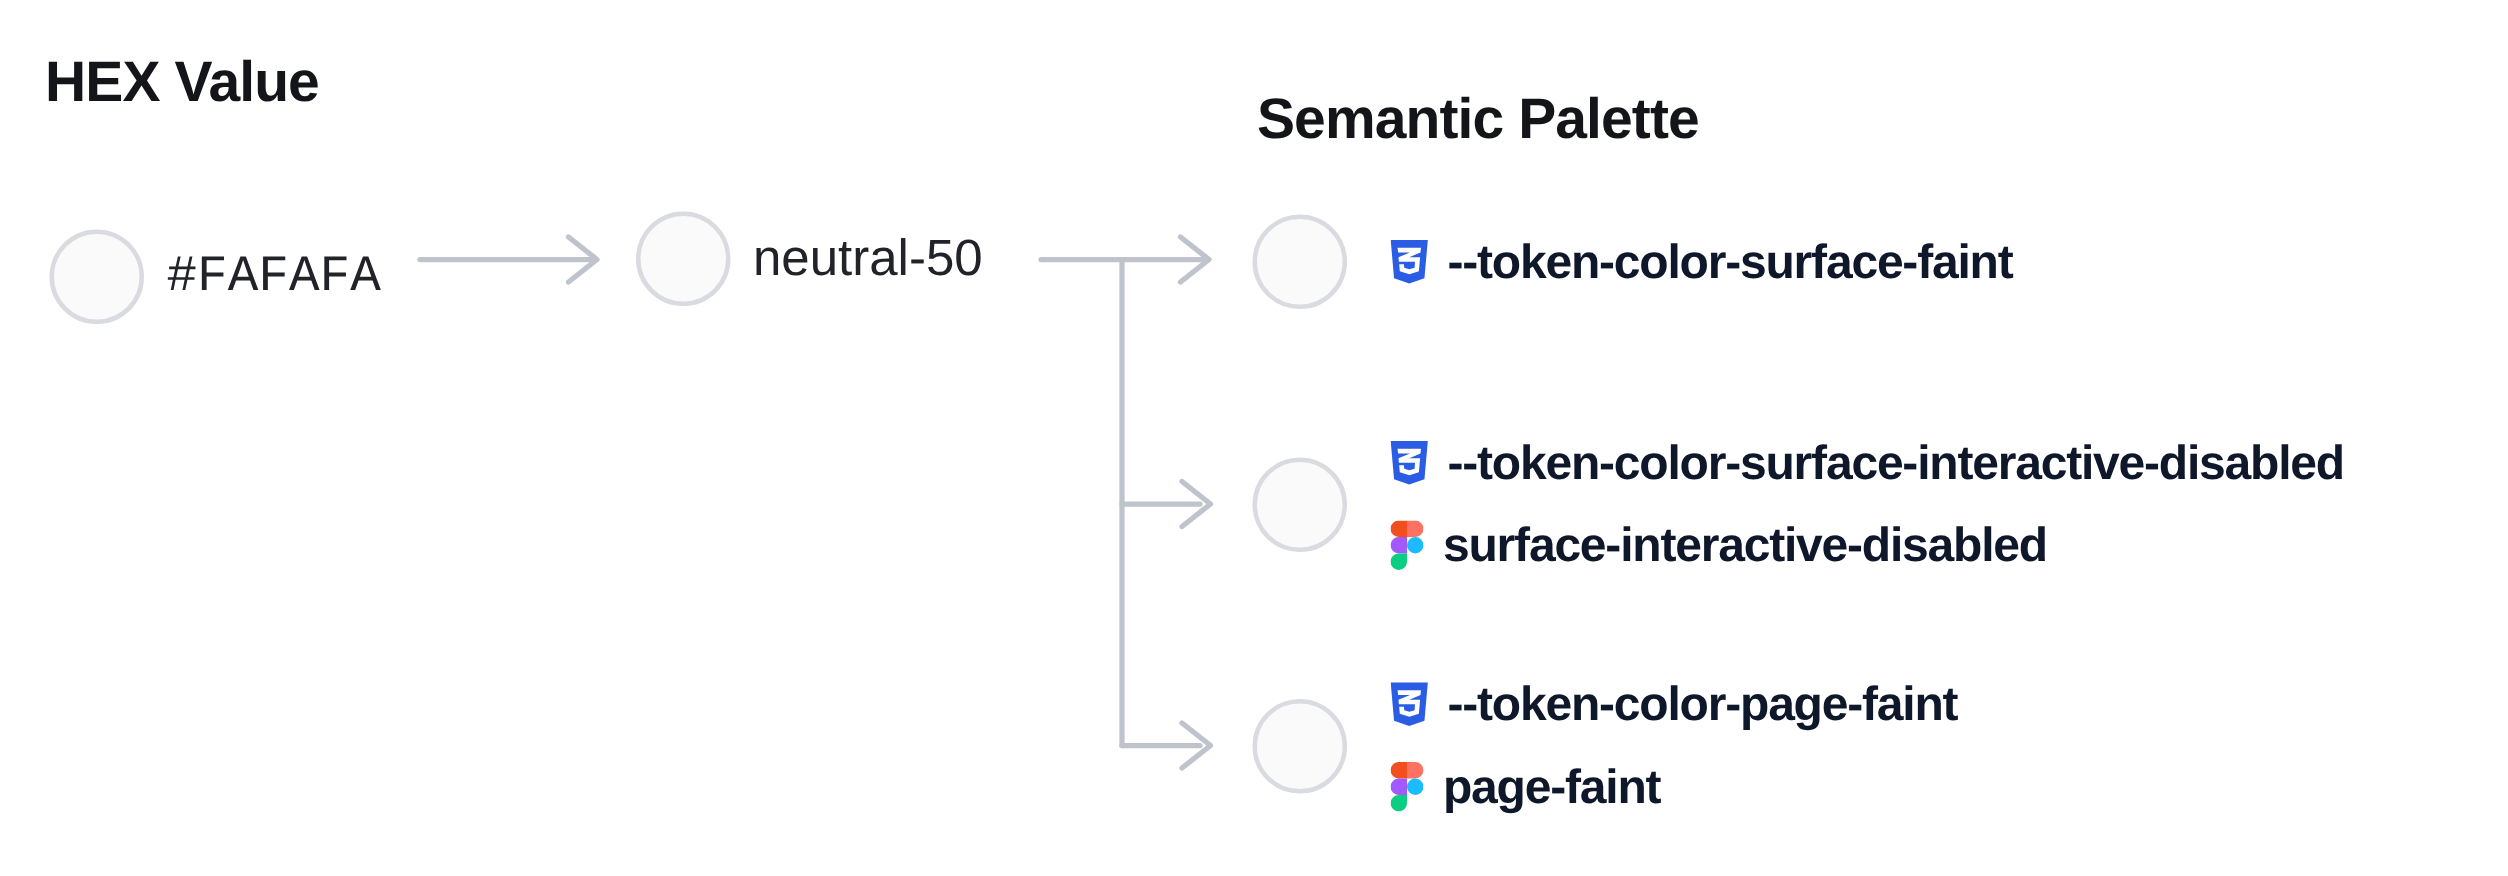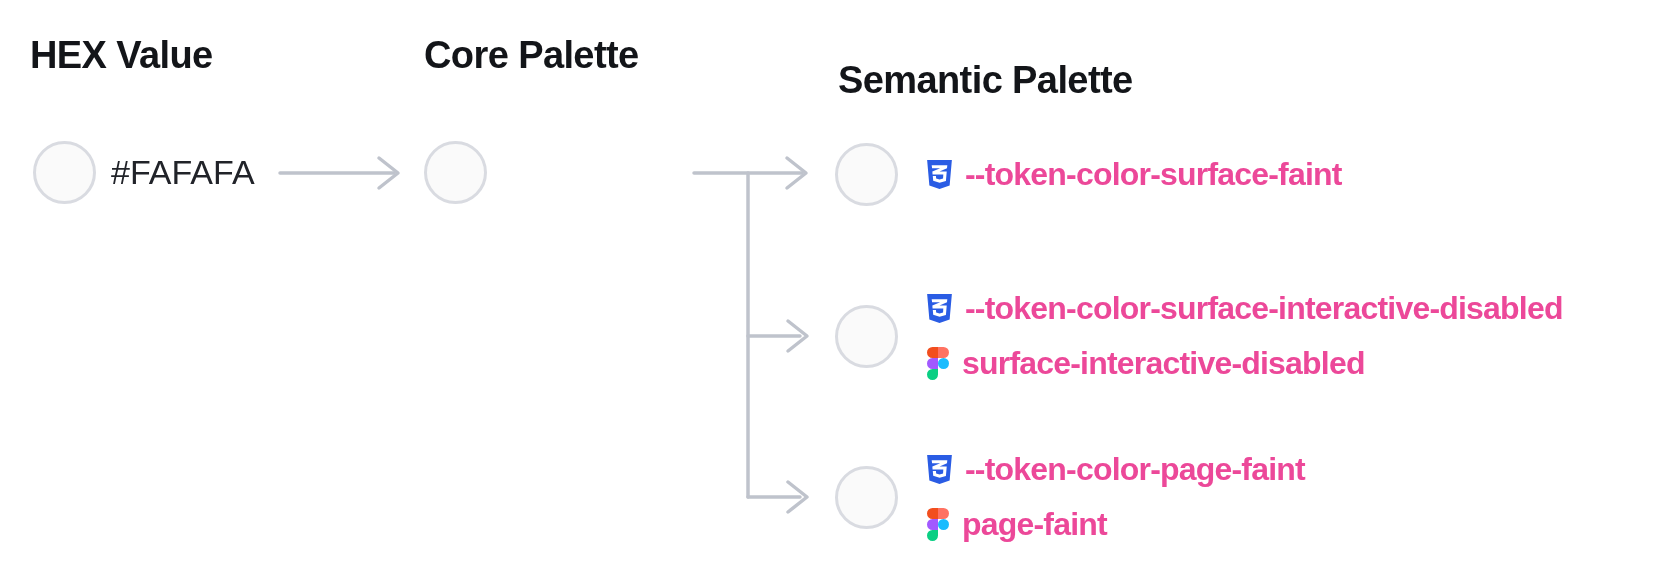--- a/index.html
+++ b/index.html
@@ -34,21 +34,21 @@
     background: #fafafa;
     flex: 0 0 auto;
   }
 
   .node {
     position: absolute;
     height: 63px;
     display: flex;
     align-items: center;
   }
-  #node-hex  { left: 33px;  top: 141px; }
+  #node-hex  { left: 33px;  top: 153px; font-family: Liberation Mono, monospace; }
   #node-core { left: 424px; top: 141px; }
 
   .node-label {
     margin-left: 15px;
     font-size: 34px;
     font-weight: 400;
     color: #212329;
     white-space: nowrap;
   }
 
@@ -69,39 +69,38 @@
     display: flex;
     align-items: center;
     white-space: nowrap;
   }
   .sem-line .tok-icon { flex: 0 0 auto; display: block; }
   .sem-text {
     margin-left: 13px;
     font-size: 32px;
     font-weight: 700;
     letter-spacing: -0.8px;
-    color: #ec4899;
+    color: #0f172a;
   }
 
   #connectors { position: absolute; left: 0; top: 0; pointer-events: none; }
   #connectors path {
     fill: none;
     stroke: #bfc3cc;
     stroke-width: 3.5;
     stroke-linecap: round;
     stroke-linejoin: round;
   }
 </style>
 </head>
 <body>
 
 <div class="canvas">
 
   <div class="col-header" id="hdr-hex">HEX Value</div>
-  <div class="col-header" id="hdr-core">Core Palette</div>
   <div class="col-header" id="hdr-semantic">Semantic Palette</div>
 
   <svg id="connectors" width="1672" height="584" viewBox="0 0 1672 584" aria-hidden="true">
 
     <path d="M280 173 H394"></path>
     <path d="M379 158 L398 173 L379 188"></path>
 
     <path d="M694 173 H802"></path>
     <path d="M787 158 L806 173 L787 188"></path>
     <path d="M748 173 V497"></path>
@@ -111,20 +110,21 @@
     <path d="M788 482 L807 497 L788 512"></path>
   </svg>
 
   <div class="node" id="node-hex">
     <div class="swatch" style="background-color: rgb(250, 250, 250);"></div>
     <div class="node-label">#FAFAFA</div>
   </div>
 
   <div class="node" id="node-core">
     <div class="swatch" style="background-color: rgb(250, 250, 250);"></div>
+    <div class="node-label">neutral-50</div>
   </div>
 
   <div class="sem-row" id="sem-row-0">
     <div class="swatch" style="background-color: rgb(250, 250, 250);"></div>
     <div class="sem-lines">
       <div class="sem-line">
         <svg class="tok-icon" width="25" height="33" viewBox="0 0 384 512">
           <path fill="#2a5ce4" d="M0 32l34.9 395.8L192 480l157.1-52.2L384 32H0zm313.1 80l-4.8 47.3L193 208.6l-.3.1h111.5l-12.8 146.6-98.2 28.7-98.8-29.2-6.4-73.9h48.9l3.2 38.3 52.6 13.3 54.7-15.4 3.7-61.6-166.3-.5v-.1l-.2.1-3.6-46.3L193.1 162l6.5-2.7H76.7L70.9 112h242.2z"></path>
         </svg>
         <span class="sem-text">--token-color-surface-faint</span>

